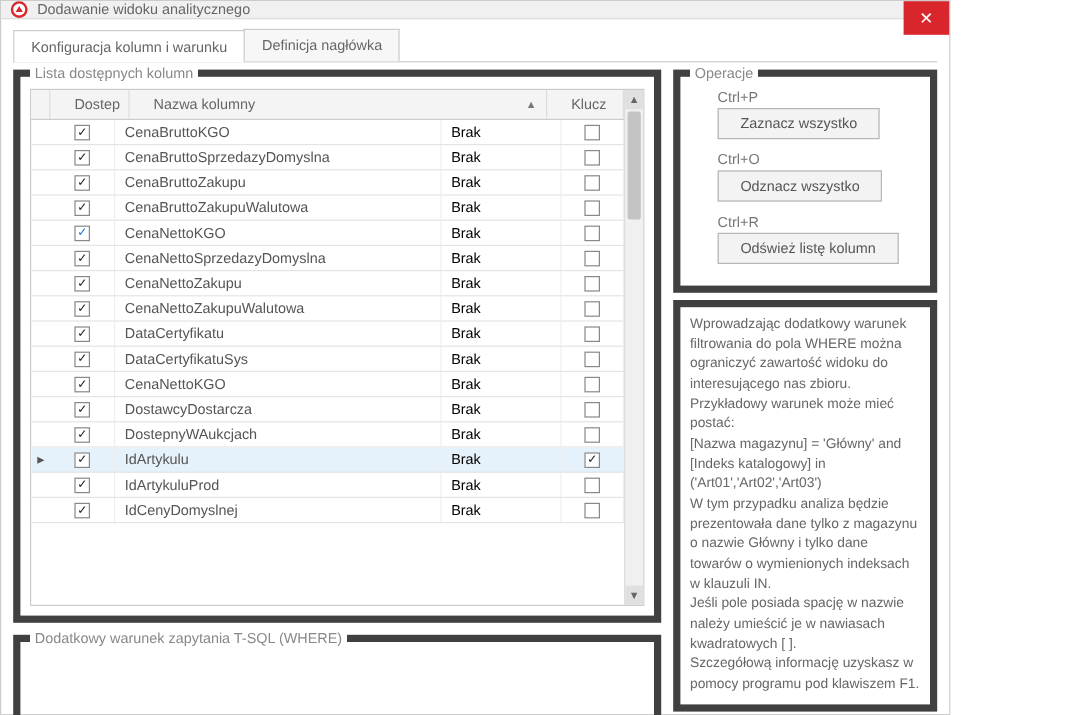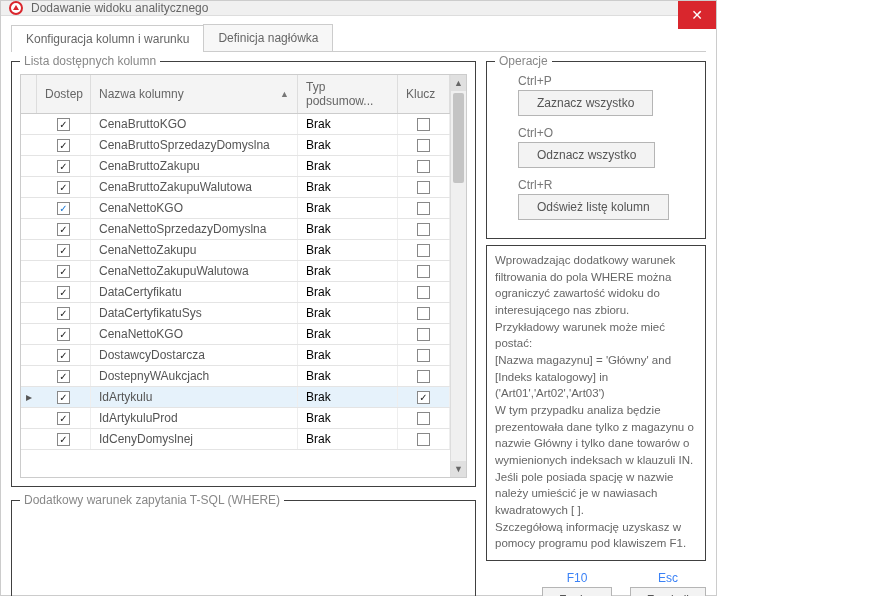--- a/index.html
+++ b/index.html
@@ -1,35 +1,35 @@
 <!DOCTYPE html>
 <html><head>
 <meta charset="utf-8">
 <style>
 * { box-sizing: border-box; margin: 0; padding: 0; }
 body { font-family: "Segoe UI", Tahoma, sans-serif; font-size: 12px; color: #555; background: #fff; }
-.window { width: 717px; height: 596px; border: 1px solid #ccc; display: flex; flex-direction: column; }
+.window { width: 792px; height: 596px; border: 1px solid #ccc; display: flex; flex-direction: column; }
 .titlebar { height: 28px; background: #f0f0f0; display: flex; align-items: center; padding: 0 8px; border-bottom: 1px solid #ddd; position: relative; }
 .titlebar .logo { width: 14px; height: 14px; border-radius: 50%; background: #fff; border: 2px solid #d9262d; margin-right: 8px; position: relative; }
 .titlebar .logo::after { content: ""; position: absolute; width: 0; height: 0; border-left: 3px solid transparent; border-right: 3px solid transparent; border-bottom: 5px solid #d9262d; top: 2px; left: 2px; }
 .titlebar .title { color: #666; }
 .titlebar .close { position: absolute; right: 0; top: 0; width: 38px; height: 28px; background: #d9262d; color: #fff; display: flex; align-items: center; justify-content: center; font-size: 14px; cursor: pointer; }
 .body { flex: 1; padding: 8px 10px 10px 10px; display: flex; flex-direction: column; }
 .tabs { display: flex; border-bottom: 1px solid #ccc; margin-bottom: 2px; }
 .tab { padding: 6px 14px; border: 1px solid #ccc; border-bottom: none; background: #f7f7f7; margin-right: -1px; cursor: pointer; color: #666; }
 .tab.active { background: #fff; position: relative; top: 1px; }
 .content { flex: 1; display: flex; gap: 10px; }
 .left { flex: 1; display: flex; flex-direction: column; gap: 6px; }
 .right { width: 220px; display: flex; flex-direction: column; gap: 6px; }
-fieldset { border: 1px solid #404040; padding: 6px 8px 8px 8px; }
+fieldset { border: 6px solid #404040; padding: 6px 8px 8px 8px; }
 legend { color: #888; padding: 0 4px; font-size: 12px; }
 .fs-cols { flex: 1; display: flex; flex-direction: column; }
 .table-wrap { flex: 1; border: 1px solid #ccc; display: flex; }
 .table-main { flex: 1; display: flex; flex-direction: column; }
-.thead { display: flex; background: #f4f4f4; border-bottom: 1px solid #ccc; }
+.thead { display: flex; background: #f4f4f4; border-bottom: 1px solid #ccc; gap: 12px; }
 .th { padding: 5px 8px; border-right: 1px solid #ddd; color: #666; font-weight: normal; display: flex; align-items: center; justify-content: space-between; }
 .th.dostep { width: 54px; }
 .th.nazwa { flex: 1; }
 .th.typ { width: 100px; }
 .th.klucz { width: 52px; }
 .th .sort { font-size: 9px; color: #777; }
 .tbody { flex: 1; overflow: hidden; }
 .row { display: flex; border-bottom: 1px solid #e4e4e4; height: 21px; align-items: center; }
 .row.sel { background: #e6f2fb; }
 .row .rowmark { width: 16px; text-align: center; color: #555; }
@@ -79,21 +79,20 @@
           <legend>Lista dostępnych kolumn</legend>
           <div class="table-wrap">
             <div class="table-main">
               <div class="thead">
                 <div class="rowmark" style="width:16px;border-right:1px solid #ddd;"></div>
                 <div class="th dostep">Dostep</div>
                 <div class="th nazwa">
                   <span>Nazwa kolumny</span>
                   <span class="sort">▲</span>
                 </div>
-                <div class="th typ">Typ podsumow...</div>
                 <div class="th klucz">Klucz</div>
               </div>
               <div class="tbody" id="tbody">
                   <div class="row">
                     <div class="rowmark"></div>
                     <div class="cell dostep">
                       <span class="chk on"></span>
                     </div>
                     <div class="cell nazwa">CenaBruttoKGO</div>
                     <div class="cell typ">Brak</div>

